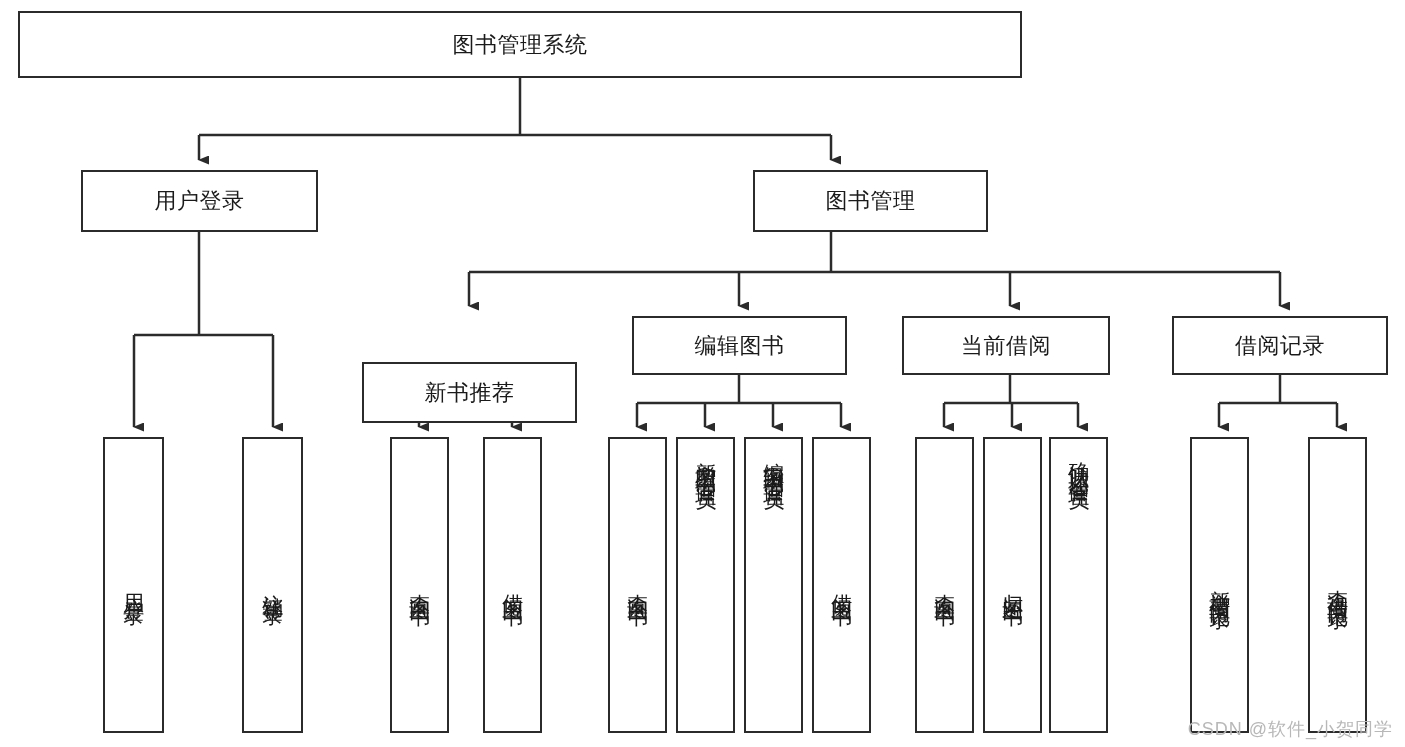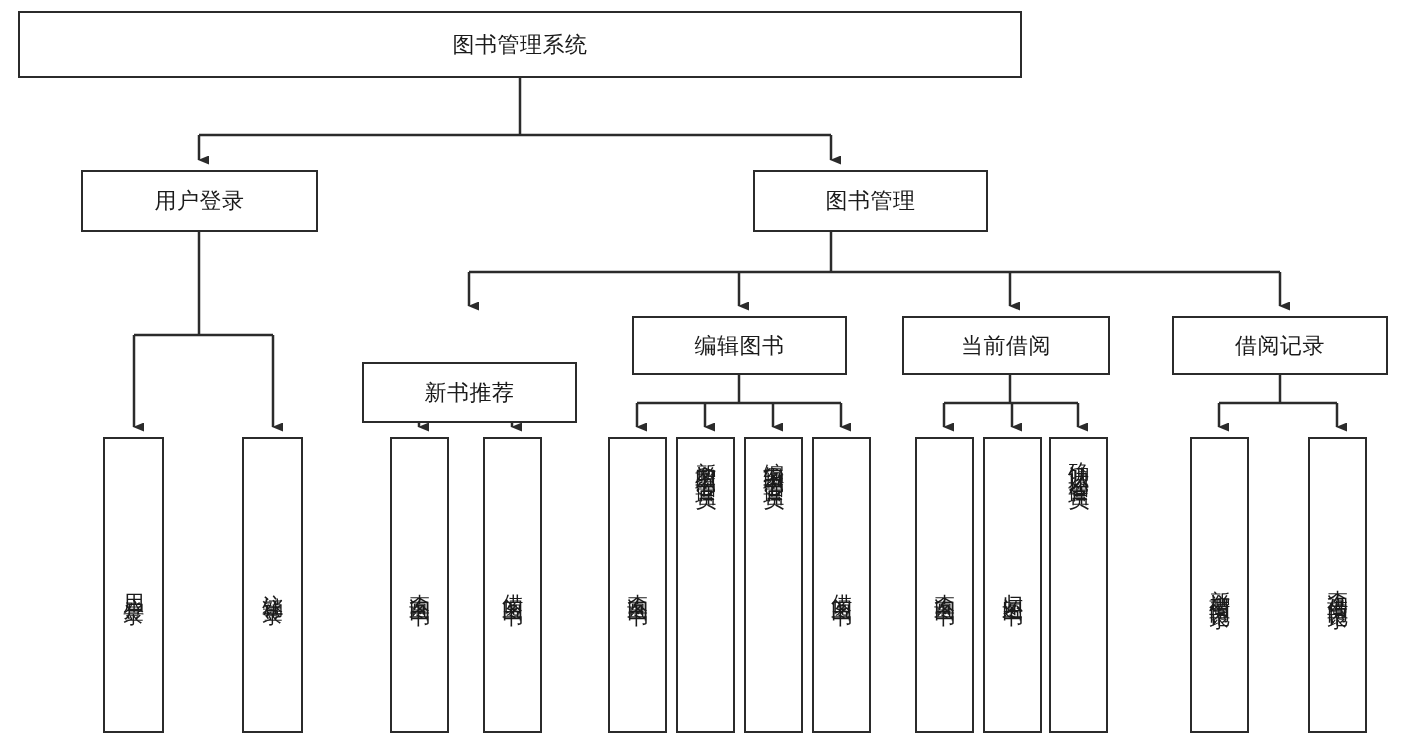--- a/index.html
+++ b/index.html
@@ -196,13 +196,14 @@
   <div class="node-box vertical" id="node-leaf-10" style="left: 1049px; top: 437px; width: 59px; height: 296px;">
     <span class="node-label">确认归还（管理员）</span>
   </div>
   <div class="node-box vertical centered" id="node-leaf-11" style="left: 1190px; top: 437px; width: 59px; height: 296px;">
     <span class="node-label">新增借阅记录</span>
   </div>
   <div class="node-box vertical centered" id="node-leaf-12" style="left: 1308px; top: 437px; width: 59px; height: 296px;">
     <span class="node-label">查询借阅记录</span>
   </div>
 
+  <div id="watermark">CSDN @软件_小贺同学</div>
 </div>
 
 </body></html>

